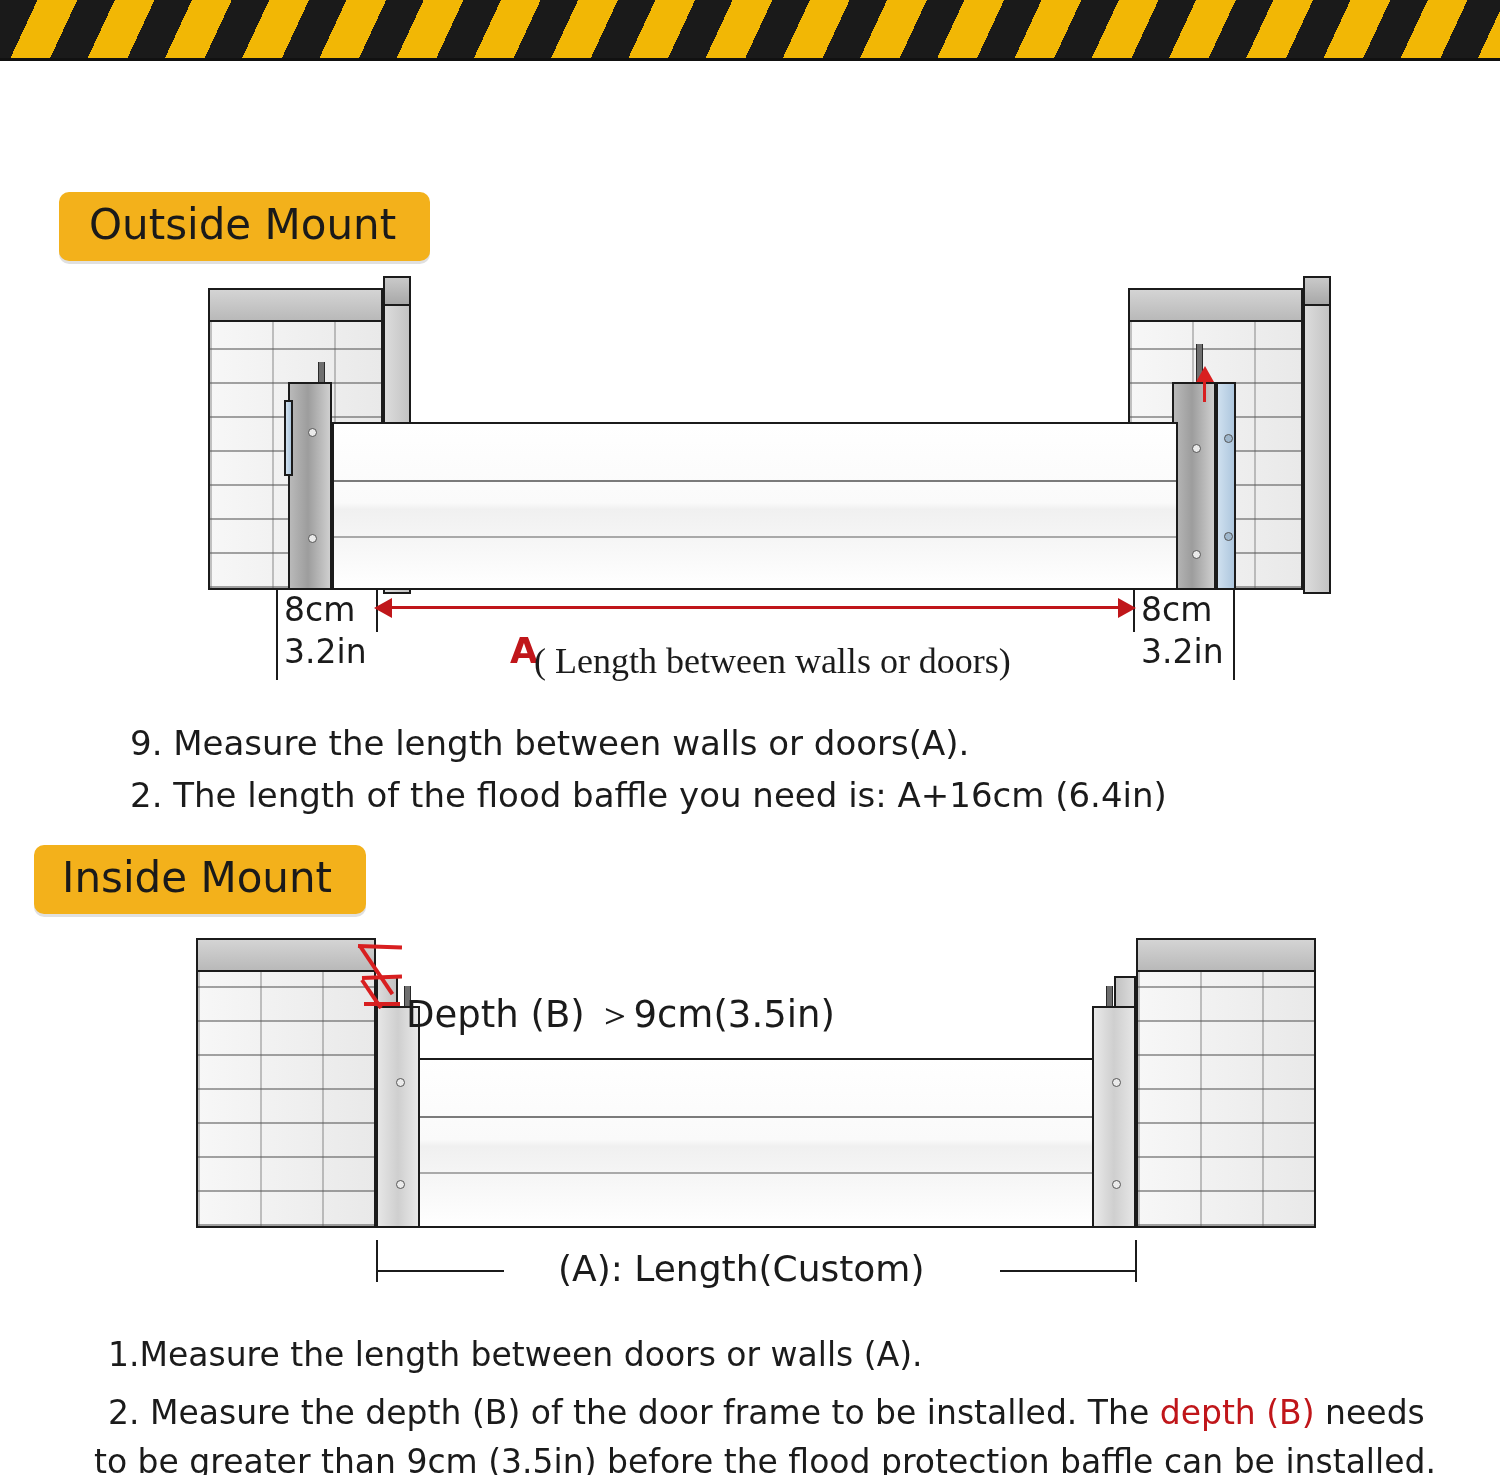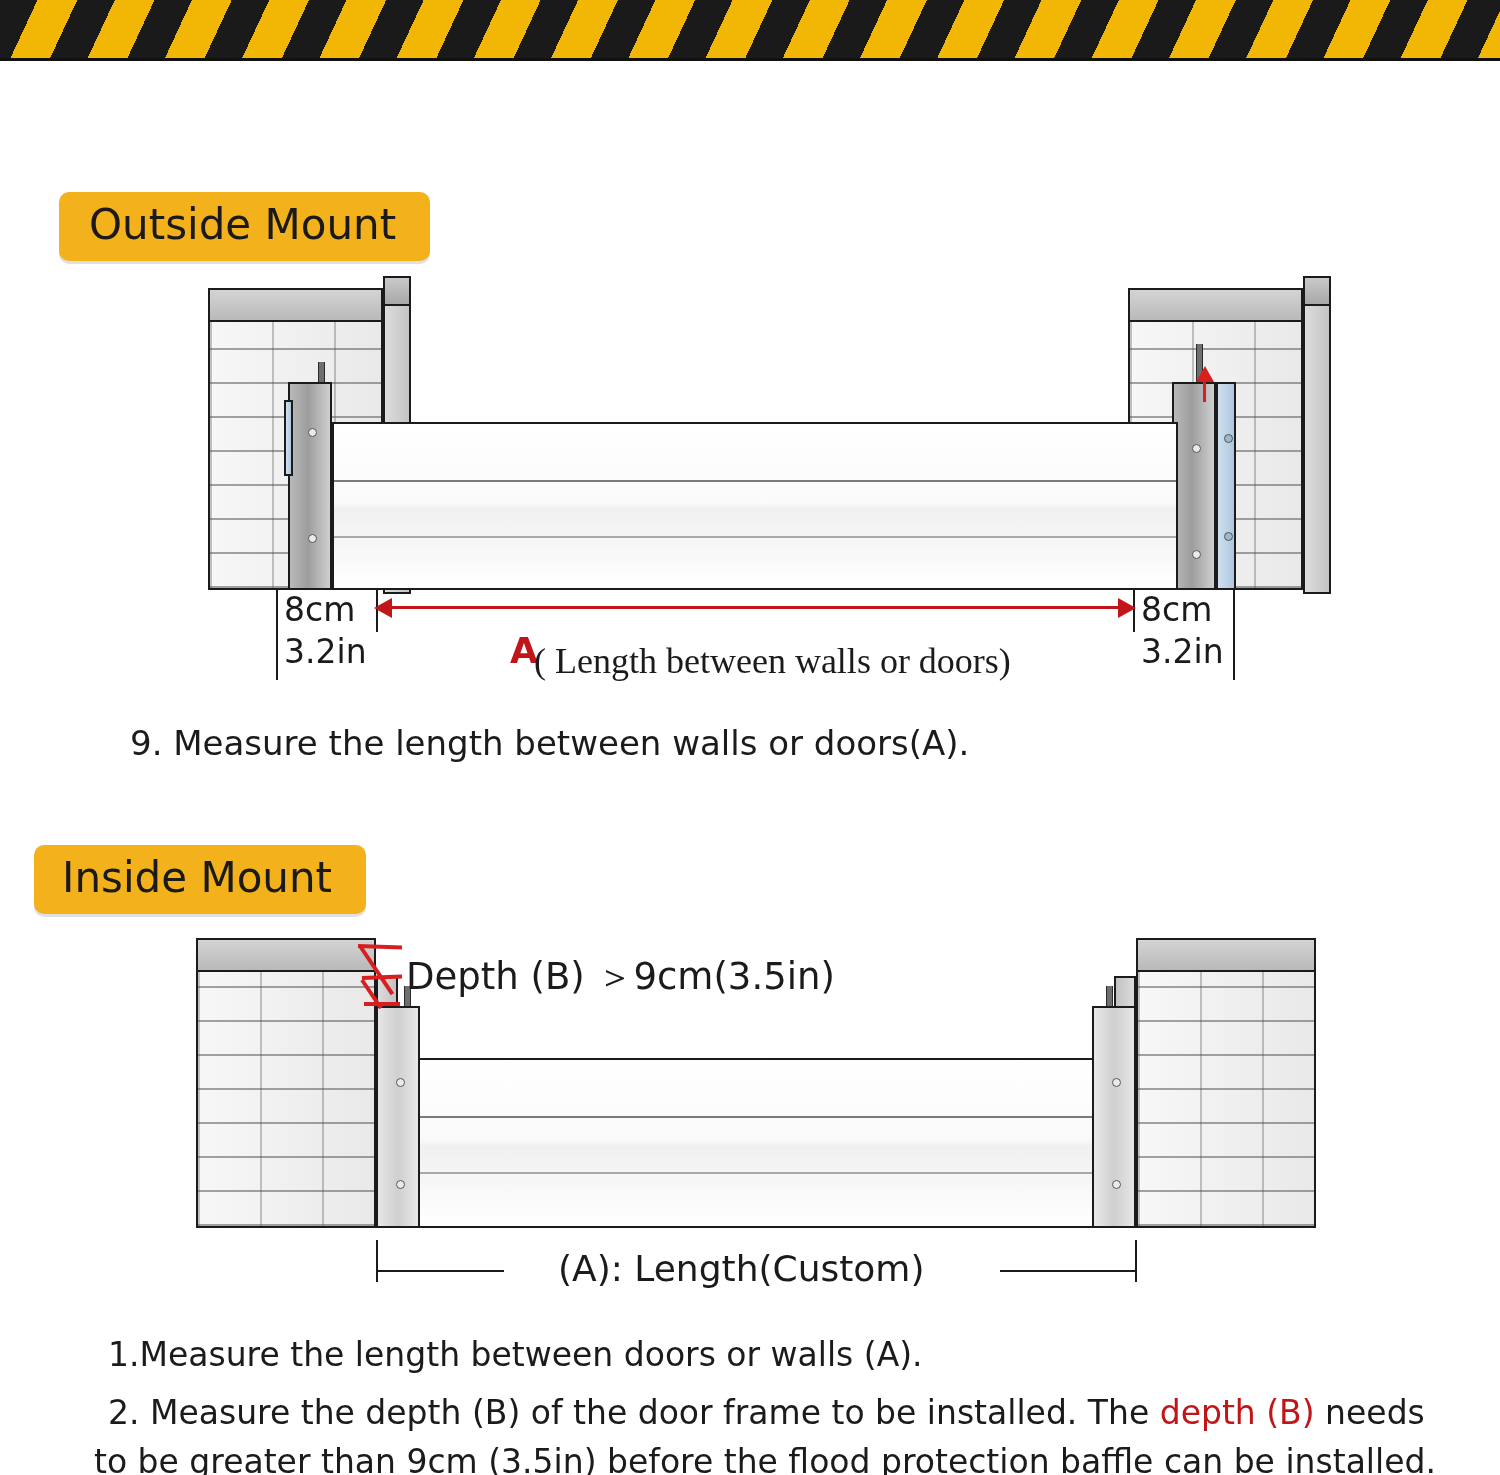--- a/index.html
+++ b/index.html
@@ -168,20 +168,21 @@
     font-family: "DejaVu Sans", sans-serif;
   }
   .steps div { white-space: nowrap; }
 
   .depth-note {
     position: absolute;
     font-size: 37px;
     color: #1b1b1b;
     font-family: "DejaVu Sans", sans-serif;
     white-space: nowrap;
+    margin-top: 38px;
   }
 
   .depth-marker {
     position: absolute;
   }
   .depth-marker .seg {
     position: absolute;
     background: #d81f20;
     height: 4px;
     transform-origin: left center;
@@ -258,20 +259,21 @@
 
   <span class="dim-text" style="left:1141px; top:10px;">8cm</span>
   <span class="dim-text" style="left:1141px; top:52px;">3.2in</span>
 
   <span class="dim-text big label-A" style="left:510px; top:50px;">A</span>
   <span class="dim-text big" style="left:534px; top:60px;font-family:Liberation Serif, serif;">( Length between walls or doors)</span>
 </div>
 
 <div class="steps" style="left:130px; top:718px;">
   <div>9. Measure the length between walls or doors(A).</div>
+  <div>2. The length of the flood baffle you need is: A+16cm (6.4in)</div>
 </div>
 
 <div class="pill" id="pill-inside">Inside Mount</div>
 
 <div class="diagram" id="diagram-inside" style="left:0;top:930px;width:1500px;height:330px;">
 
   <div class="brick-top" style="left:196px; top:8px; width:180px; height:34px;"></div>
   <div class="brick" style="left:196px; top:40px; width:180px; height:258px;"></div>
   <div class="brick" style="left:376px; top:46px; width:22px; height:252px; background:linear-gradient(90deg,#dcdcdc,#c2c2c2);"></div>
 

